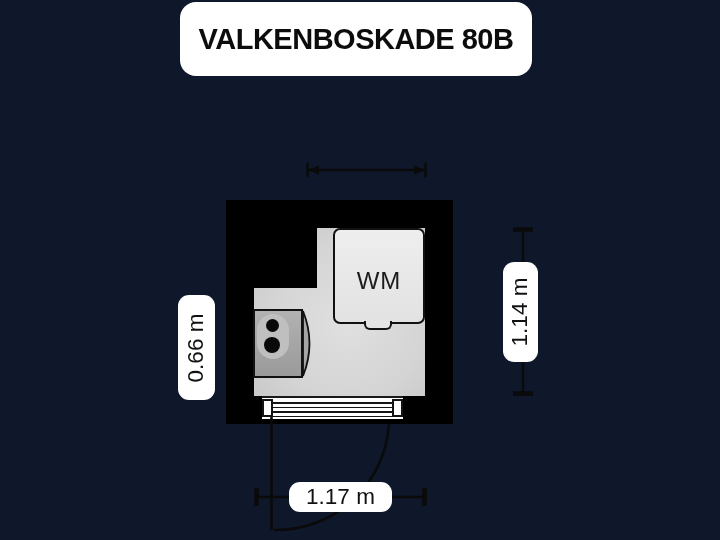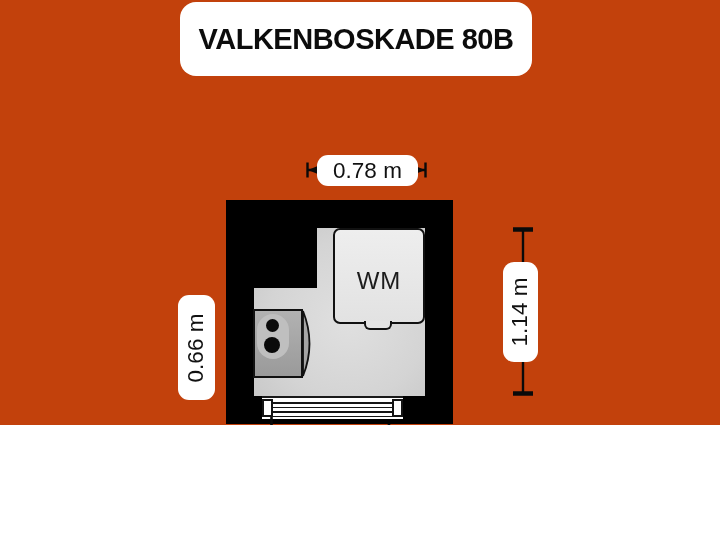--- a/index.html
+++ b/index.html
@@ -1,19 +1,19 @@
 <!DOCTYPE html>
 <html><head>
 <meta charset="utf-8">
 <style>
   html,body{margin:0;padding:0;}
   .canvas{
     position:relative;
-    width:720px;height:425px;
-    background:#c2410c;
+    width:720px;height:540px;
+    background:#0f172a;
     overflow:hidden;
     font-family:"Liberation Sans", sans-serif;
   }
   
   .title-box{
     position:absolute;left:180px;top:2px;width:352px;height:74px;
     background:#ffffff;border-radius:16px;
     display:flex;flex-direction:column;align-items:center;justify-content:center;
   }
   .title-line{
@@ -141,22 +141,22 @@
     <g stroke="#0a0a0a">
       <path d="M256,497 H424" stroke-width="2.4" fill="none"></path>
       <path d="M256.5,488 V506" stroke-width="4.5" fill="none"></path>
       <path d="M424.5,488 V506" stroke-width="4.5" fill="none"></path>
     </g>
 
     <path d="M271.5,417 V530" stroke="#0a0a0a" stroke-width="2.6" fill="none"></path>
     <path d="M274,530 A113,113 0 0 0 389,424" stroke="#0a0a0a" stroke-width="2.6" fill="none"></path>
   </svg>
 
-  <div class="pill top">
-    <span>0.78 m</span>
+  <div class="pill bottom">
+    <span>1.17 m</span>
   </div>
   <div class="pill left">
     <span class="vert">0.66 m</span>
   </div>
   <div class="pill right">
     <span class="vert">1.14 m</span>
   </div>
 
 </div>
 

